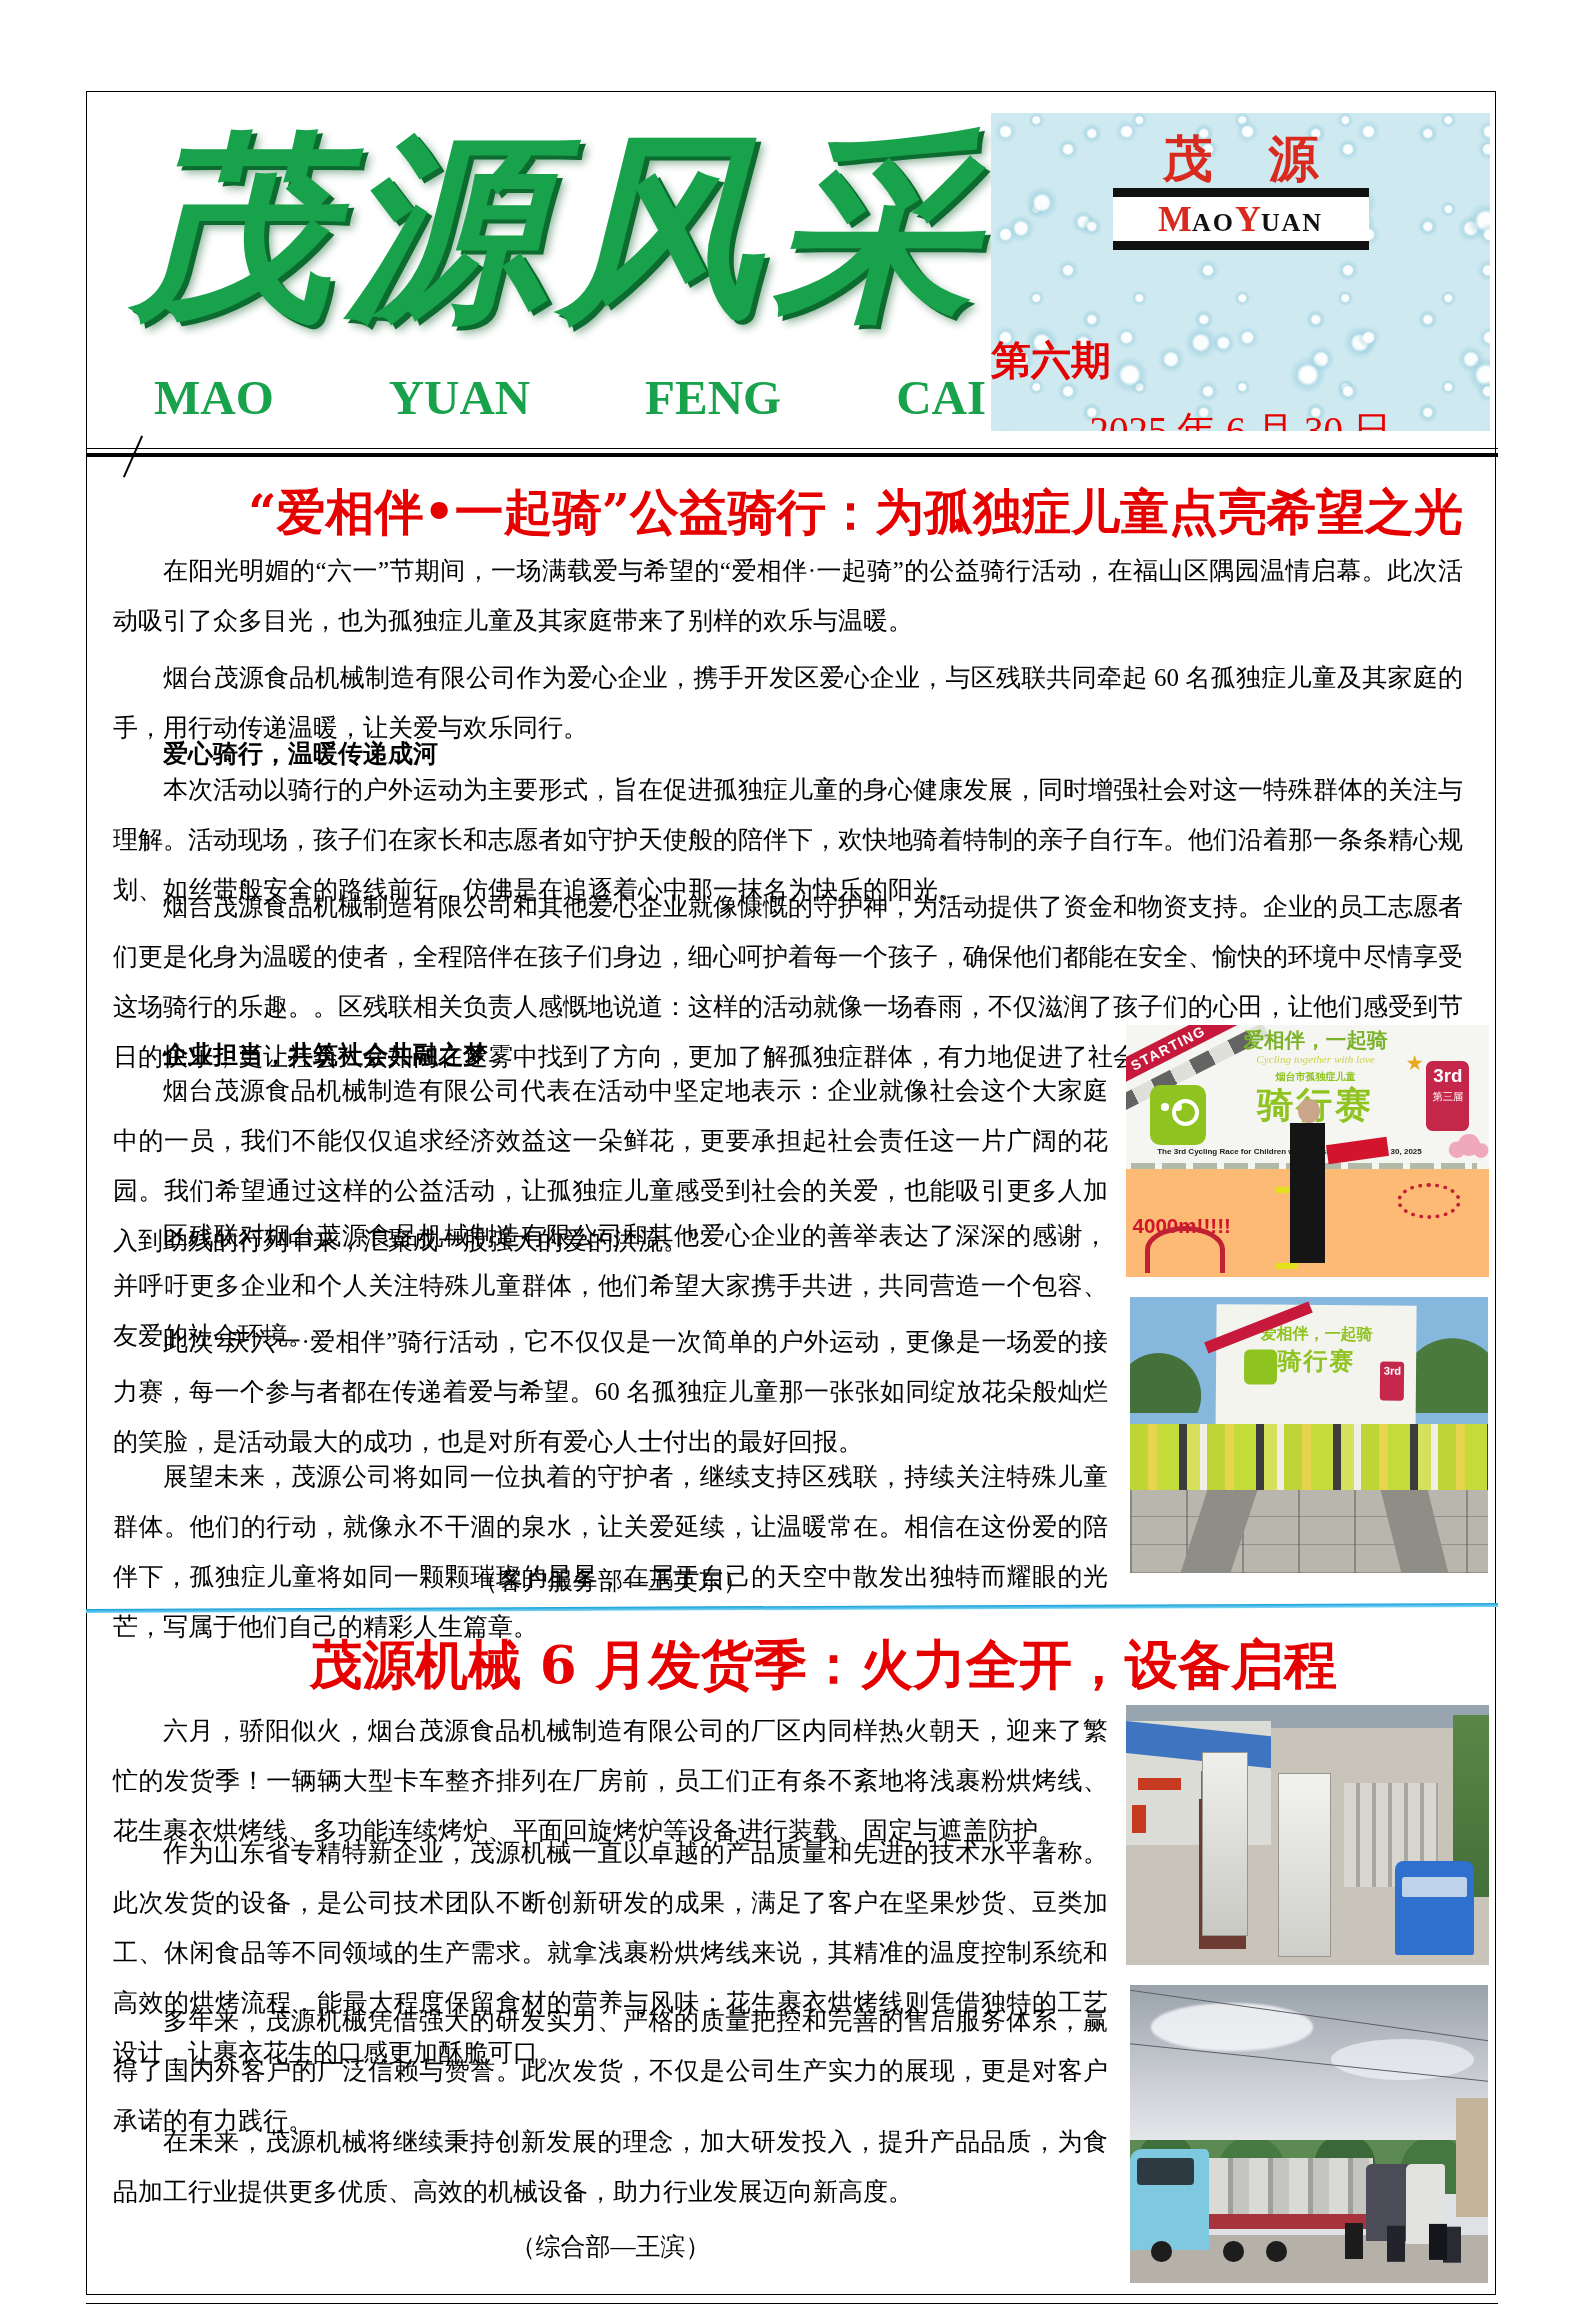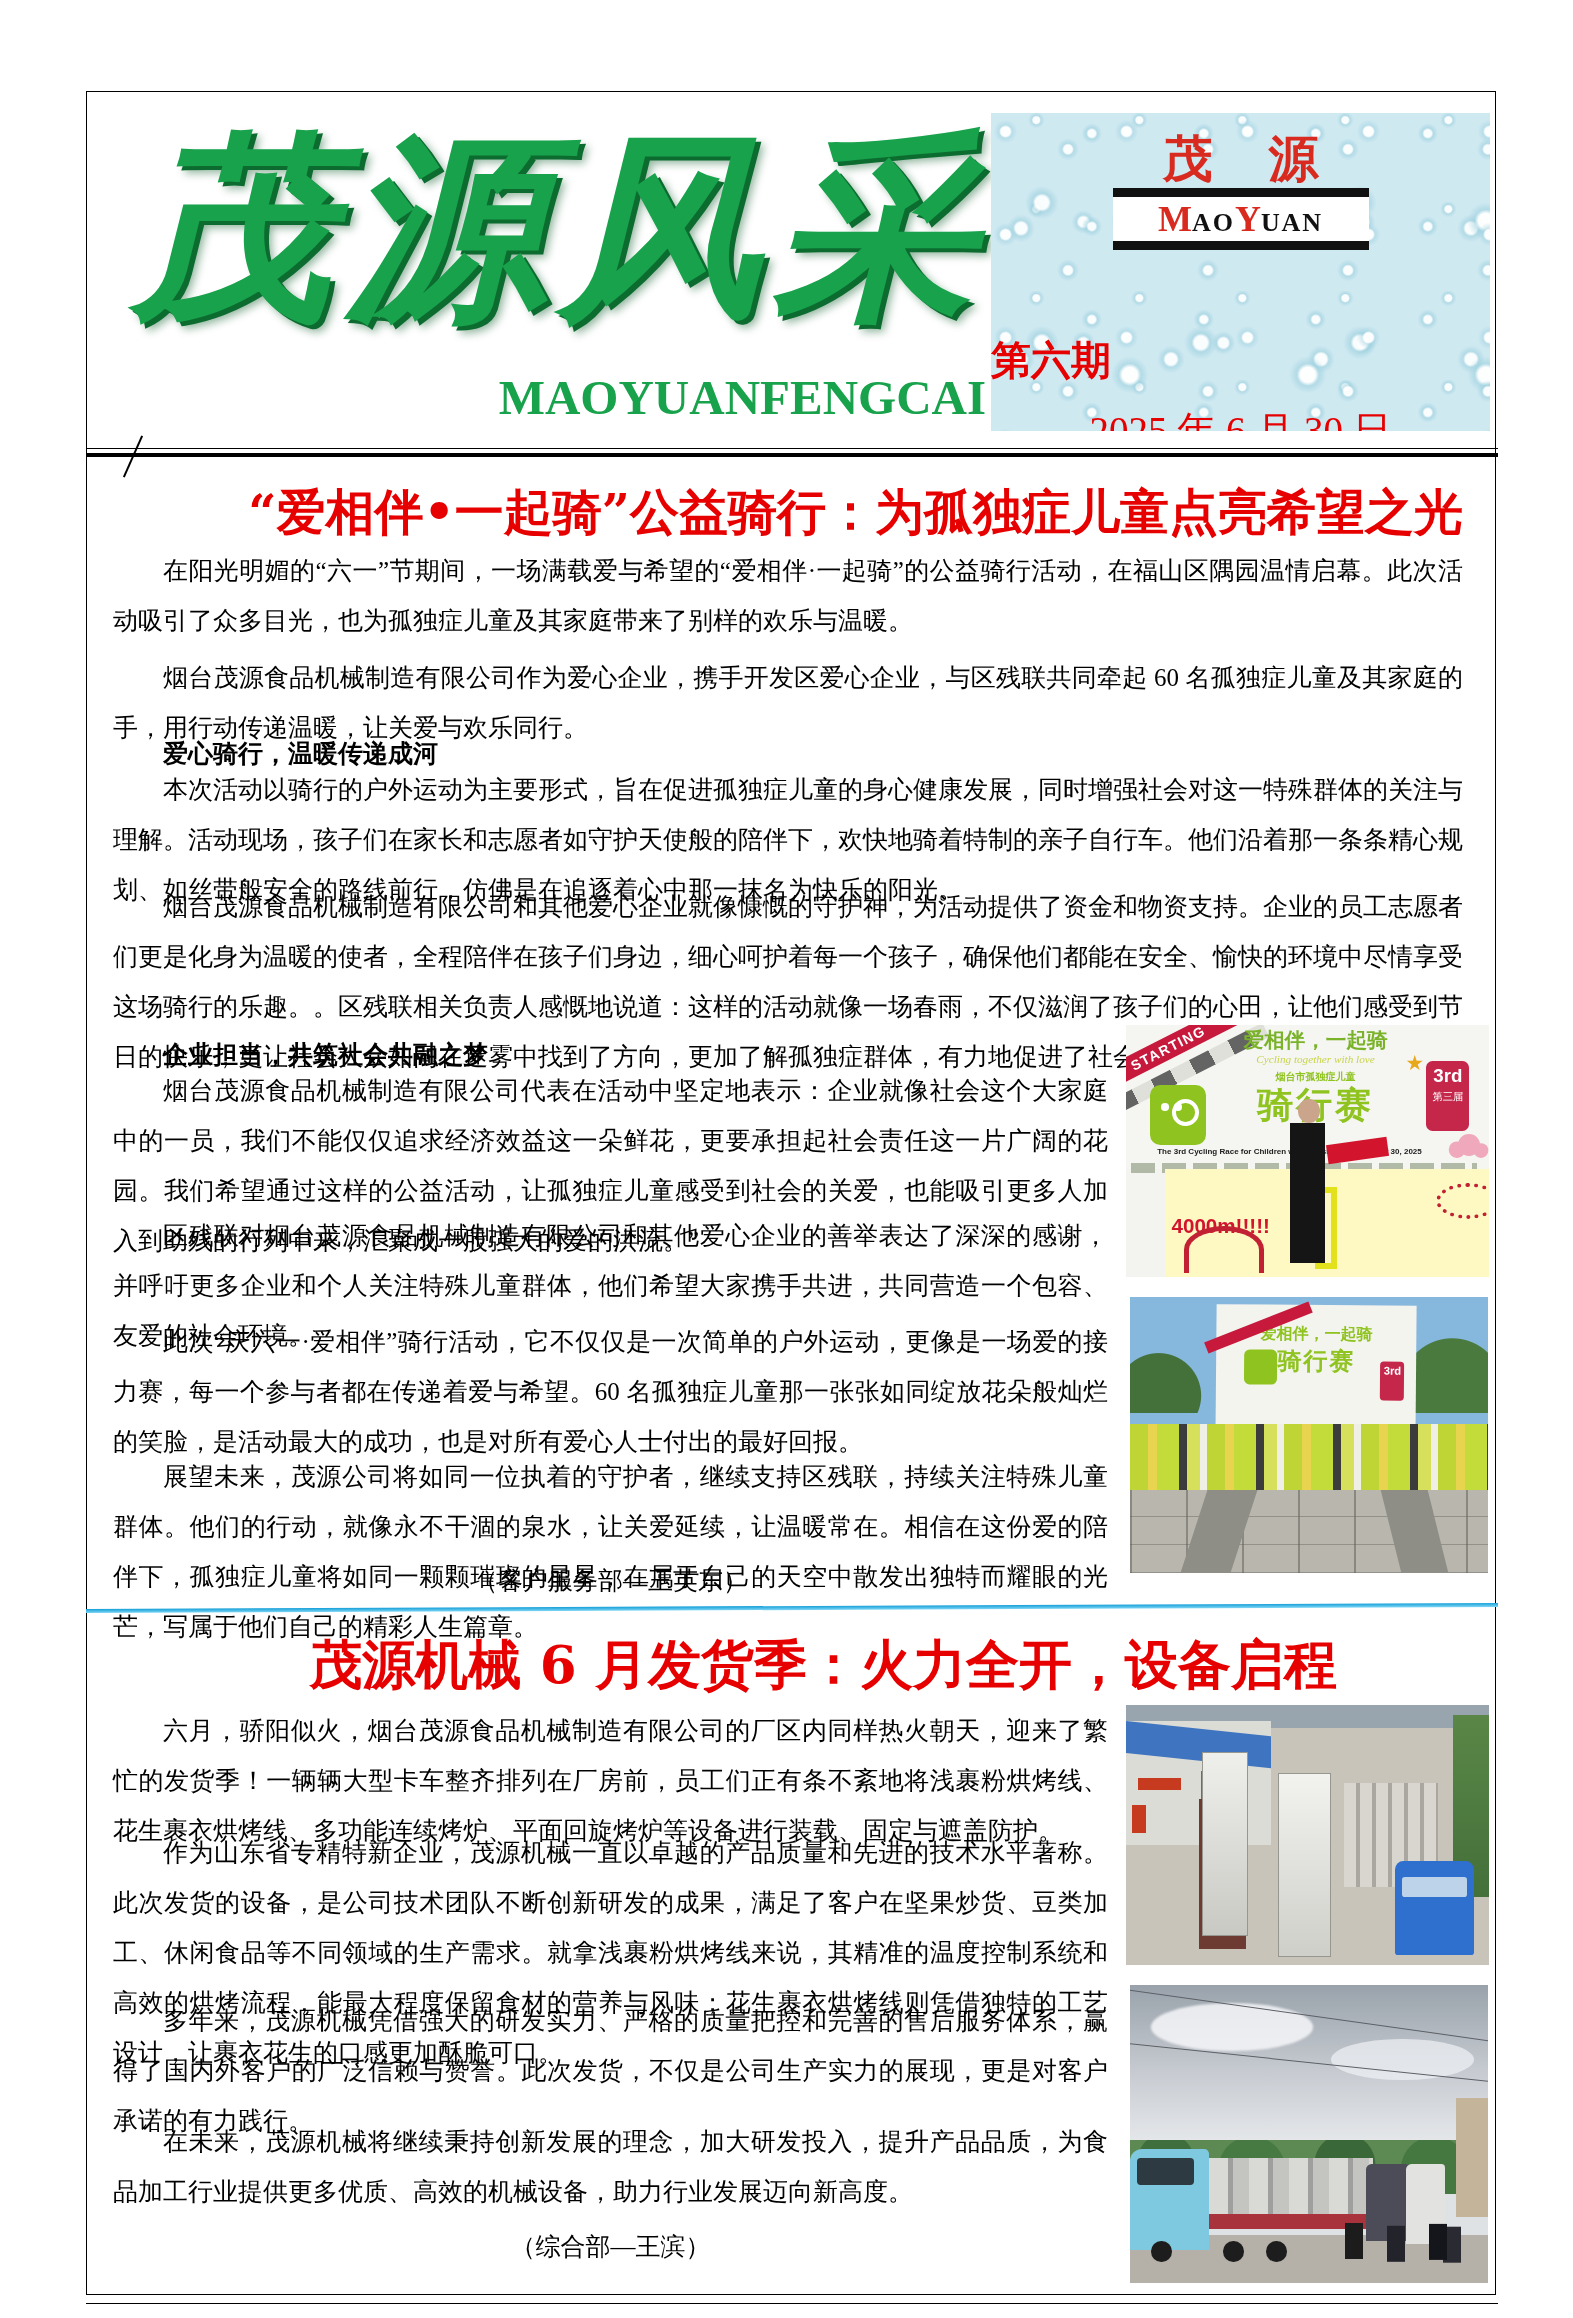--- a/index.html
+++ b/index.html
@@ -10,21 +10,21 @@
   .bottom-thin{position:absolute;left:86px;top:2303px;width:1412px;height:1.4px;background:#000;}
   .sep-thin{position:absolute;left:86px;top:448px;width:1412px;height:1.4px;background:#000;}
   .sep-thick{position:absolute;left:86px;top:453px;width:1412px;height:3.7px;background:#000;}
   .stray{position:absolute;left:132px;top:434px;width:1.9px;height:45px;background:#000;transform:rotate(24deg);}
 
   
   .cn-title{position:absolute;left:131px;top:96px;width:860px;height:266px;
             font-family:"DejaVu Serif","Liberation Serif",serif;font-weight:bold;font-style:italic;
             font-size:201px;line-height:262px;letter-spacing:13px;color:#17a24b;white-space:nowrap;
             text-shadow:4.7px 3.7px 0 #0c6c30, 7.5px 6.5px 8.4px rgba(10,90,40,.45);}
-  .en-title{position:absolute;left:154px;top:369px;width:832px;display:flex;justify-content:flex-end;
+  .en-title{position:absolute;left:154px;top:369px;width:832px;display:flex;justify-content:space-between;
             font-family:"Liberation Serif",serif;font-weight:bold;font-size:49px;color:#17a24b;}
   .issue-box{position:absolute;left:991px;top:113px;width:499px;height:318px;background:#cfe9f1;overflow:hidden;
      background-image:
        radial-gradient(circle at 12% 18%, rgba(255,255,255,.95) 0 4.7px, rgba(160,210,225,.5) 6.5px, rgba(207,233,241,0) 12px),
        radial-gradient(circle at 32% 64%, rgba(255,255,255,.9) 0 6.5px, rgba(150,205,220,.55) 9.3px, rgba(207,233,241,0) 17px),
        radial-gradient(circle at 55% 30%, rgba(255,255,255,.9) 0 4.2px, rgba(150,205,220,.5) 6px, rgba(207,233,241,0) 11.2px),
        radial-gradient(circle at 78% 70%, rgba(255,255,255,.95) 0 7.5px, rgba(150,205,220,.5) 11.2px, rgba(207,233,241,0) 18.7px),
        radial-gradient(circle at 90% 22%, rgba(255,255,255,.9) 0 3.7px, rgba(150,205,220,.55) 5.6px, rgba(207,233,241,0) 10.3px),
        radial-gradient(circle at 20% 88%, rgba(255,255,255,.9) 0 5.6px, rgba(150,205,220,.5) 8px, rgba(207,233,241,0) 14px),
        radial-gradient(circle at 66% 90%, rgba(255,255,255,.9) 0 4.7px, rgba(150,205,220,.5) 7px, rgba(207,233,241,0) 12px),
@@ -77,21 +77,21 @@
             color:#fff;text-align:center;font-family:"Liberation Sans",sans-serif;}
   .p1-badge .b1{font-size:18.7px;font-weight:bold;line-height:30px;}
   .p1-badge .b2{font-size:10.3px;line-height:11.2px;}
   .p1-star{position:absolute;right:65px;top:26px;color:#e8a81c;font-size:20.6px;}
   .p1-flower{position:absolute;right:9.3px;top:109px;width:21.5px;height:21.5px;border-radius:50%;background:#efa8bc;
              box-shadow:-12px 4.7px 0 -2.8px #efa8bc, 12px 5.6px 0 -3.7px #efa8bc;}
   .p1-cap{position:absolute;left:14px;top:122px;width:299px;color:#222;font-weight:bold;text-align:center;
           font-family:"Liberation Sans",sans-serif;font-size:8px;line-height:9.3px;}
   .p1-sponsors{position:absolute;left:4.7px;top:138px;width:346px;height:10.3px;opacity:.55;
       background:repeating-linear-gradient(90deg,#7a8a6a 0 24px,rgba(0,0,0,0) 24px 31px);}
-  .p1-bottom{position:absolute;left:0;bottom:0;width:100%;height:43%;background:#fef9c3;margin-left:39px;}
+  .p1-bottom{position:absolute;left:0;bottom:0;width:100%;height:43%;background:#fdba74;}
   .p1-dist{position:absolute;left:6.5px;top:45px;color:#d2142c;font-weight:bold;font-size:20.6px;
            font-family:"Liberation Sans",sans-serif;}
   .p1-bracket{position:absolute;left:150px;top:18.7px;width:16px;height:70px;border:6.5px solid #e3e01c;border-left:none;}
   .p1-bike{position:absolute;left:18.7px;bottom:3.7px;width:70px;height:42px;border:5.6px solid #c22033;border-radius:50% 50% 0 0;border-bottom:none;}
   .p1-squig{position:absolute;right:28px;top:14px;width:56px;height:28px;border:4.7px dotted #c22033;border-radius:50%;}
   .p1-man{position:absolute;left:164px;top:98px;width:35px;height:140px;background:#151515;}
   .p1-head{position:absolute;left:172px;top:74px;width:21.5px;height:24px;border-radius:50%;background:#caa58b;}
   .p1-sign{position:absolute;left:201px;top:116px;width:61px;height:18.7px;background:#d2142c;transform:rotate(-8deg);}
 
   .p2{left:1130px;top:1297px;width:358px;height:276px;background:#86b7dd;}

